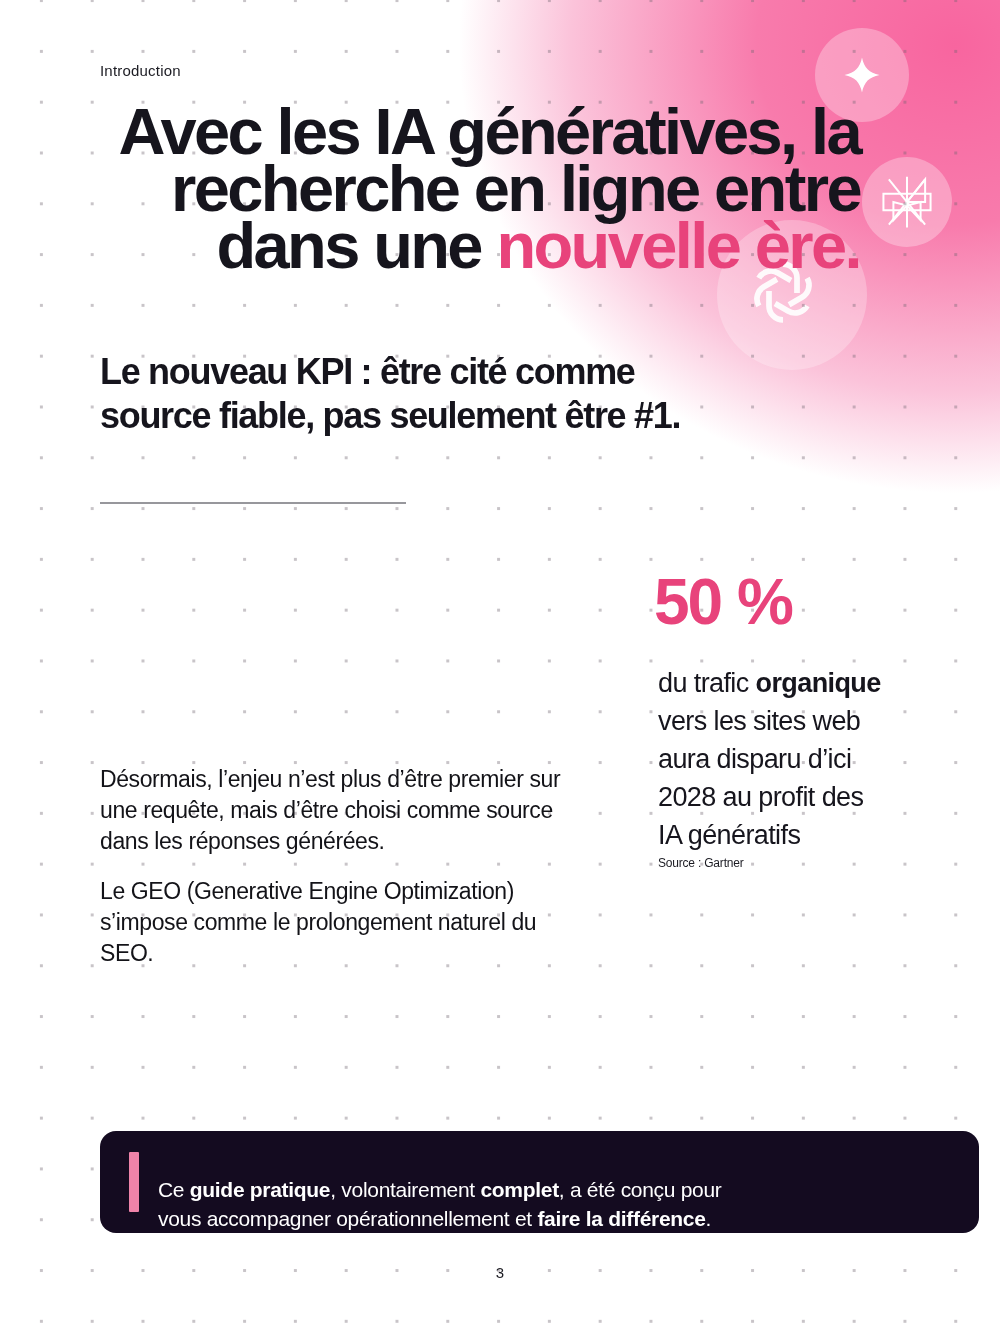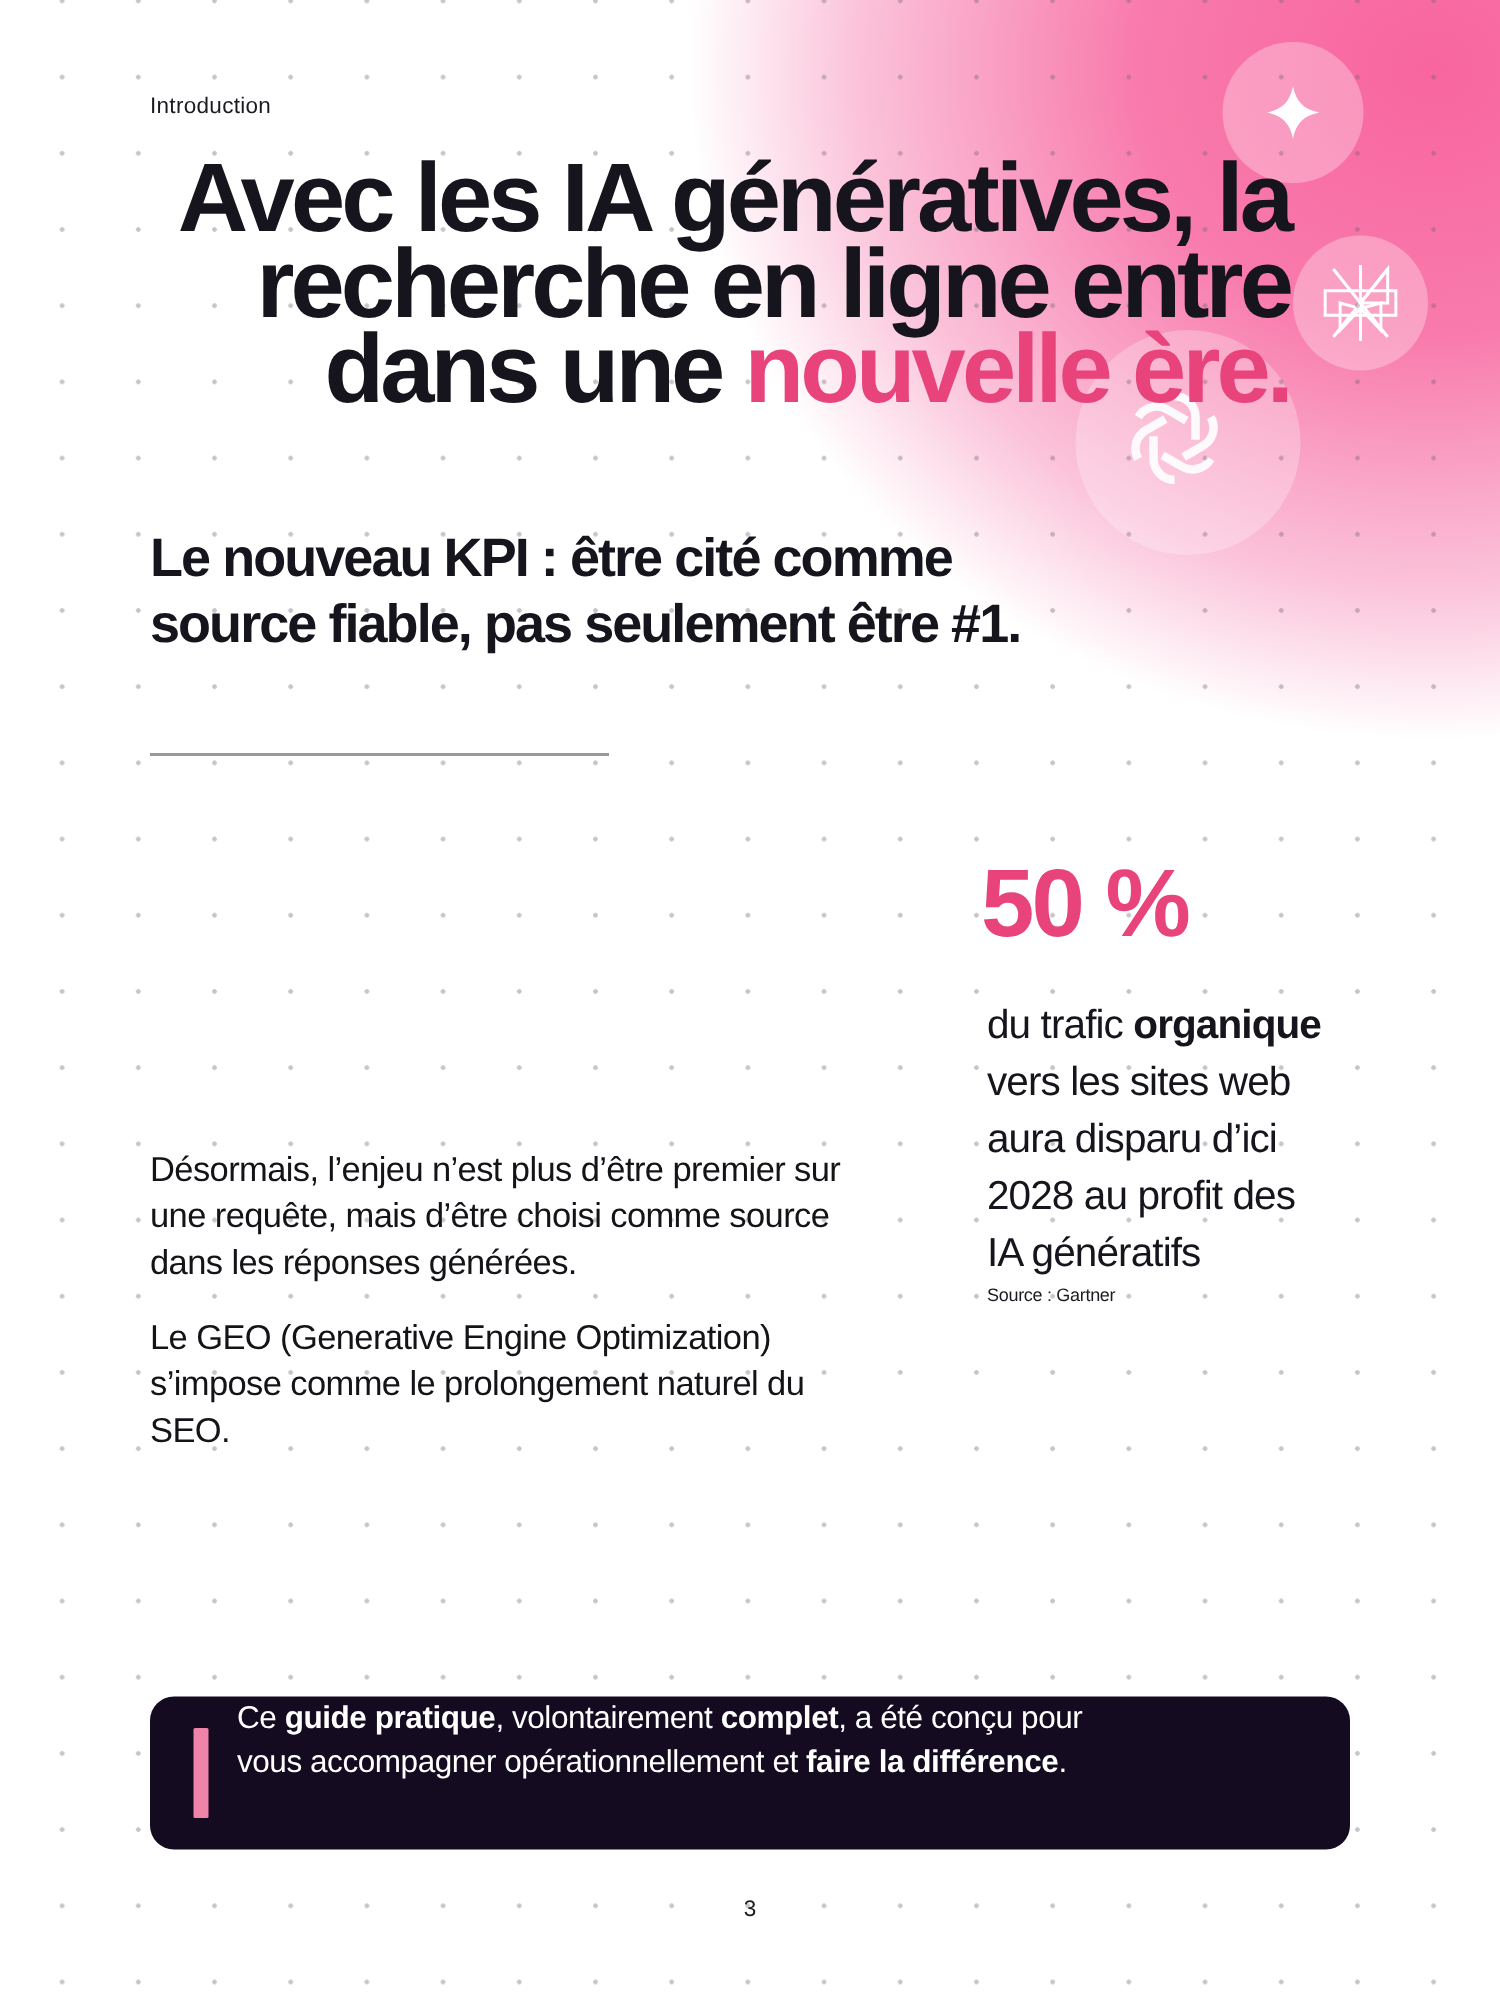--- a/index.html
+++ b/index.html
@@ -79,23 +79,23 @@
   .stat-desc{
     position:absolute;left:658px;top:664px;width:280px;
     font-size:27px;line-height:38px;letter-spacing:-0.6px;
     white-space:pre-line;color:var(--heading);
   }
   .stat-source{
     position:absolute;left:658px;top:856px;
     font-size:12px;letter-spacing:-0.2px;color:#1b1b22;
   }
   .callout{
-    position:absolute;left:100px;top:1131px;width:800px;height:102px;
+    position:absolute;left:100px;top:1131px;width:879px;height:102px;
     background:var(--dark-box);border-radius:16px;
-    display:flex;align-items:flex-start;
+    display:flex;align-items:flex-end;
   }
   .callout-bar{
     position:absolute;left:29px;top:21px;width:10px;height:60px;
     background:var(--bar-pink);border-radius:1px;
   }
   .callout-text{
     margin-left:58px;
     font-size:21px;line-height:29px;letter-spacing:-0.3px;
     color:#ffffff;white-space:pre-line;
   }

